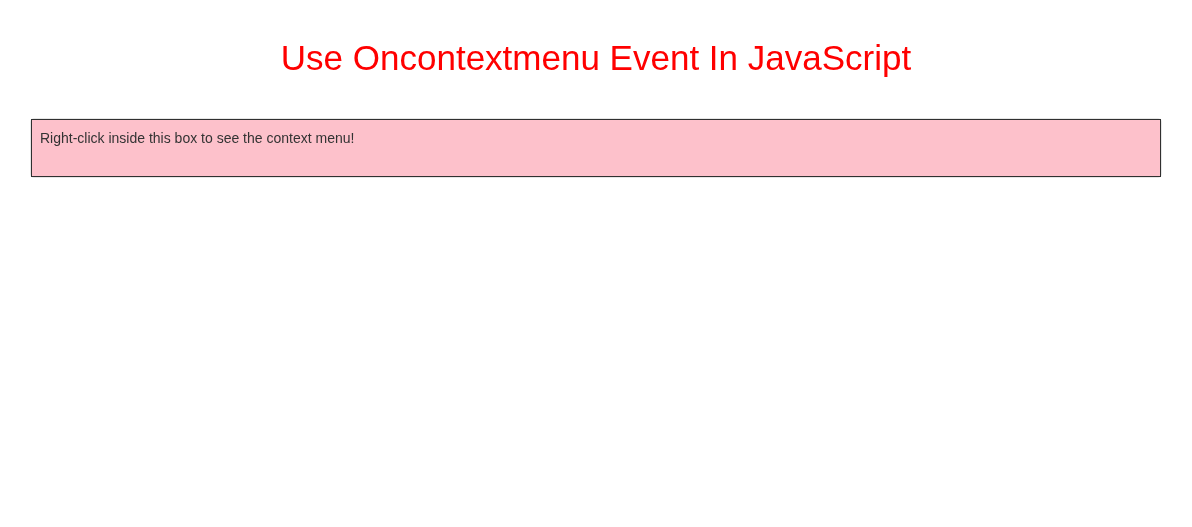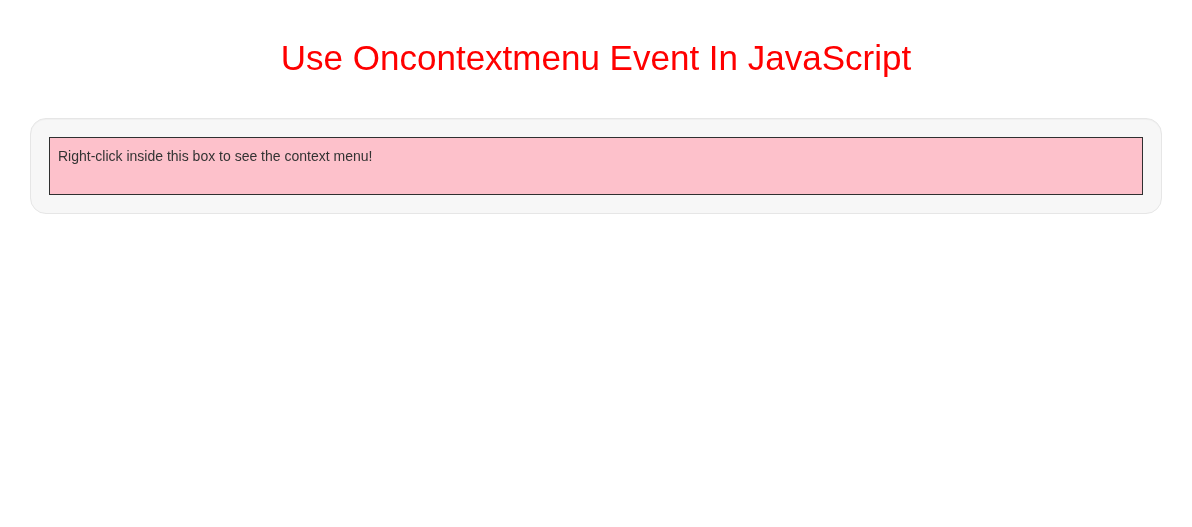--- a/index.html
+++ b/index.html
@@ -18,22 +18,21 @@
       color: #ff0000;
       font-size: 35px;
       font-weight: 400;
       padding-top: 38px;
       padding-bottom: 20px;
     }
     .well-container {
       margin: 20px 30px 0 30px;
       background: #f7f7f7;
       border: 1px solid #e6e6e6;
-      border-radius: 16px;
-      padding: 18px;
+      border-radius: 4px;
       box-shadow: inset 0 1px 1px rgba(0,0,0,0.03);
     }
     .demo-box {
       background: #fdc1cb;
       border: 1px solid #303030;
       padding: 10px 8px 30px 8px;
       font-size: 14px;
       color: #333333;
     }
   </style>

